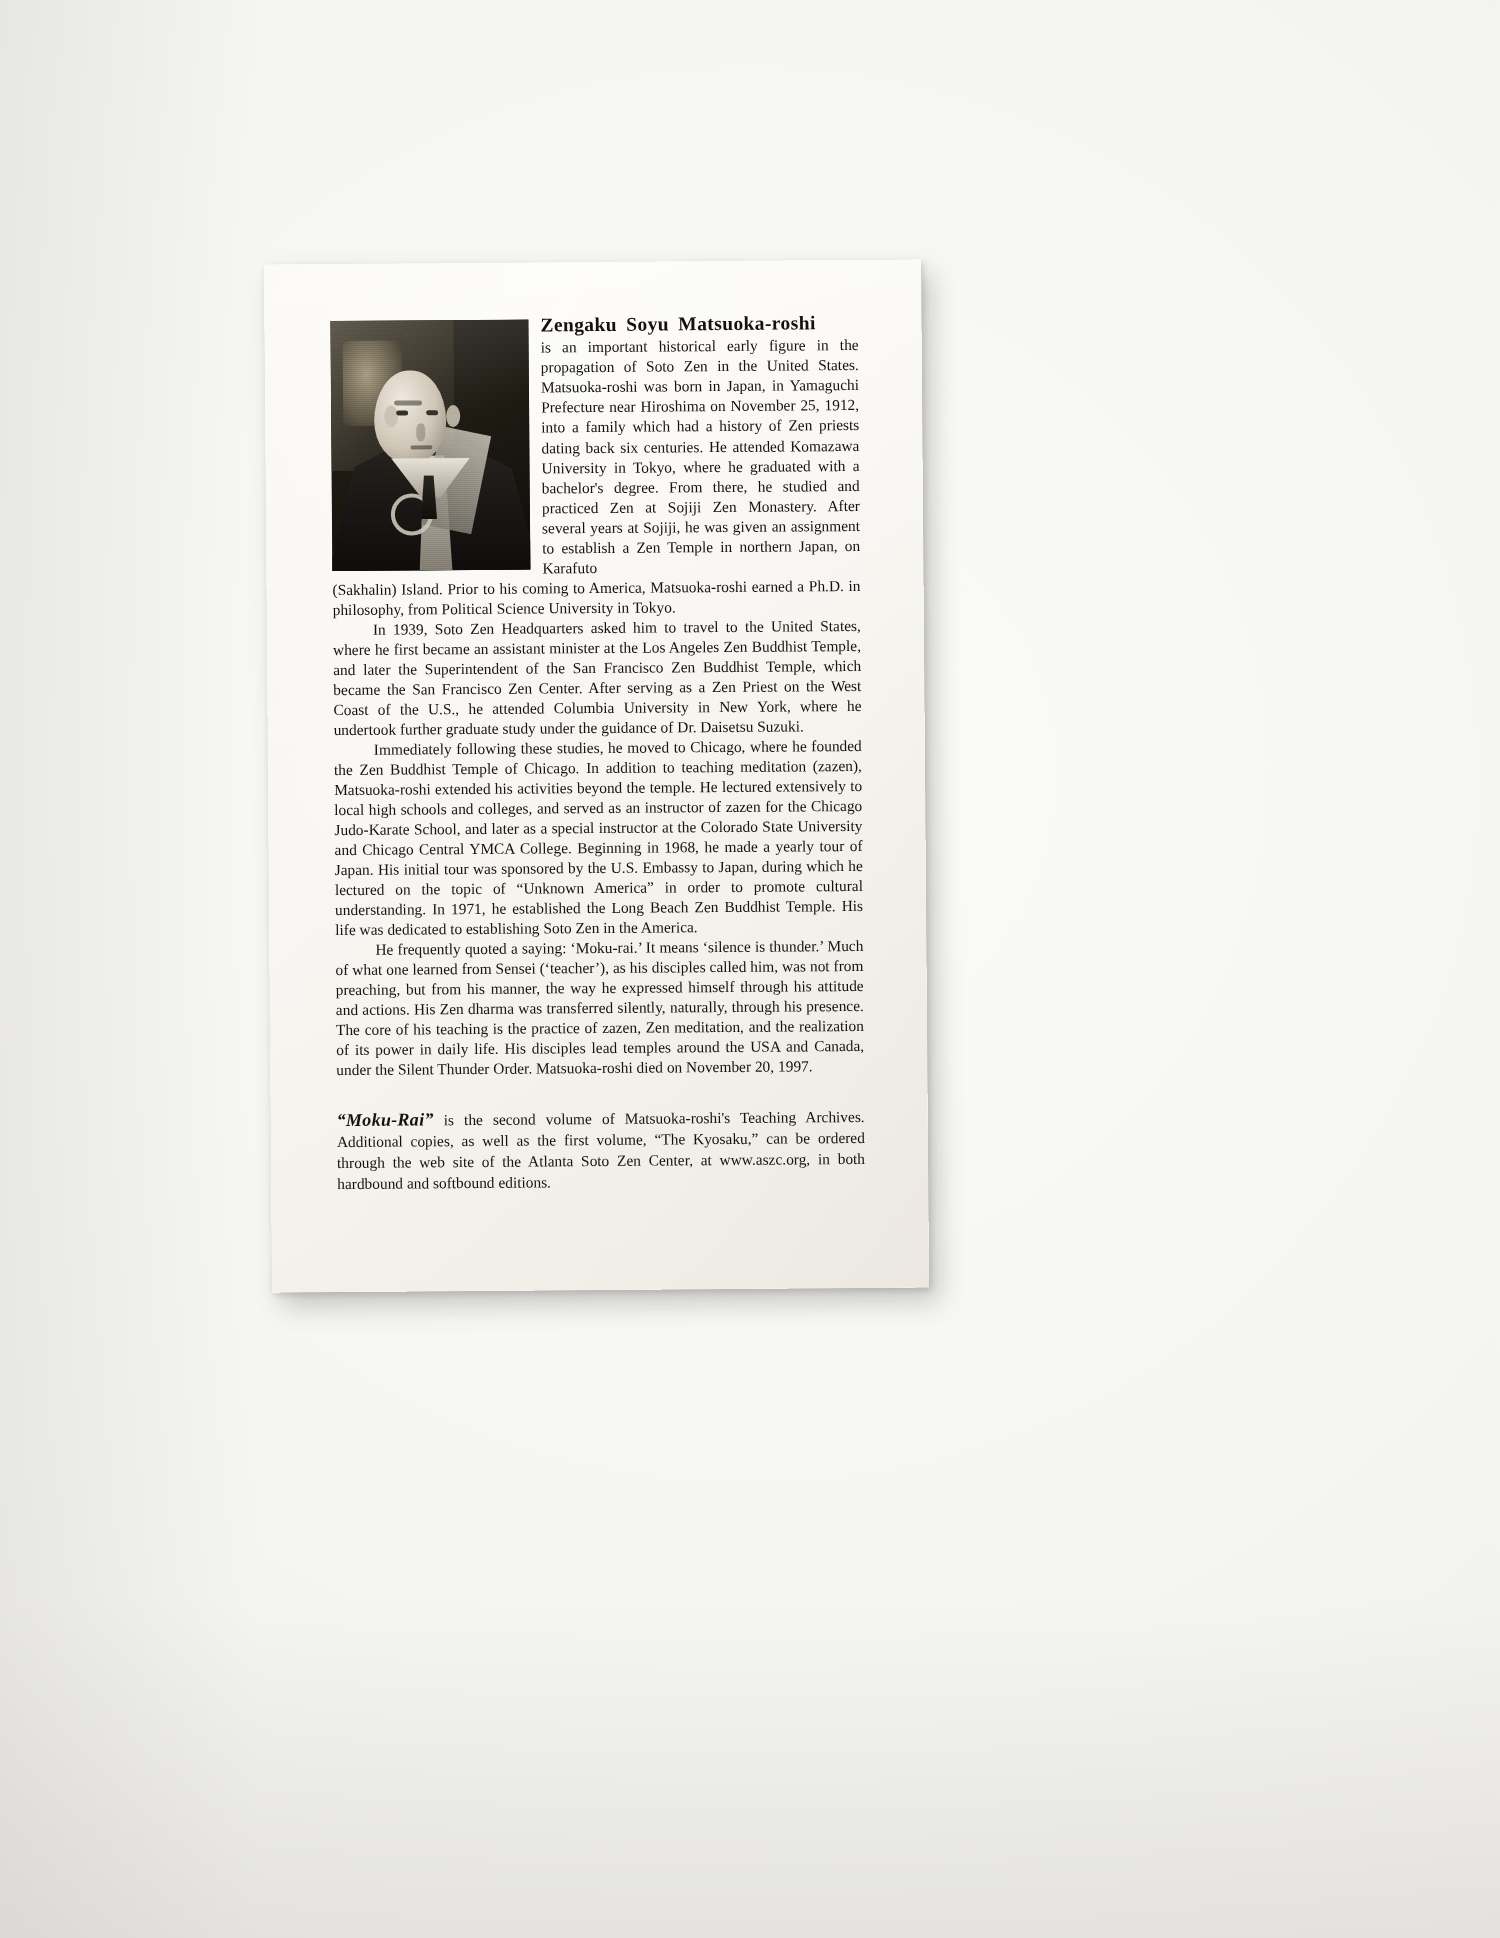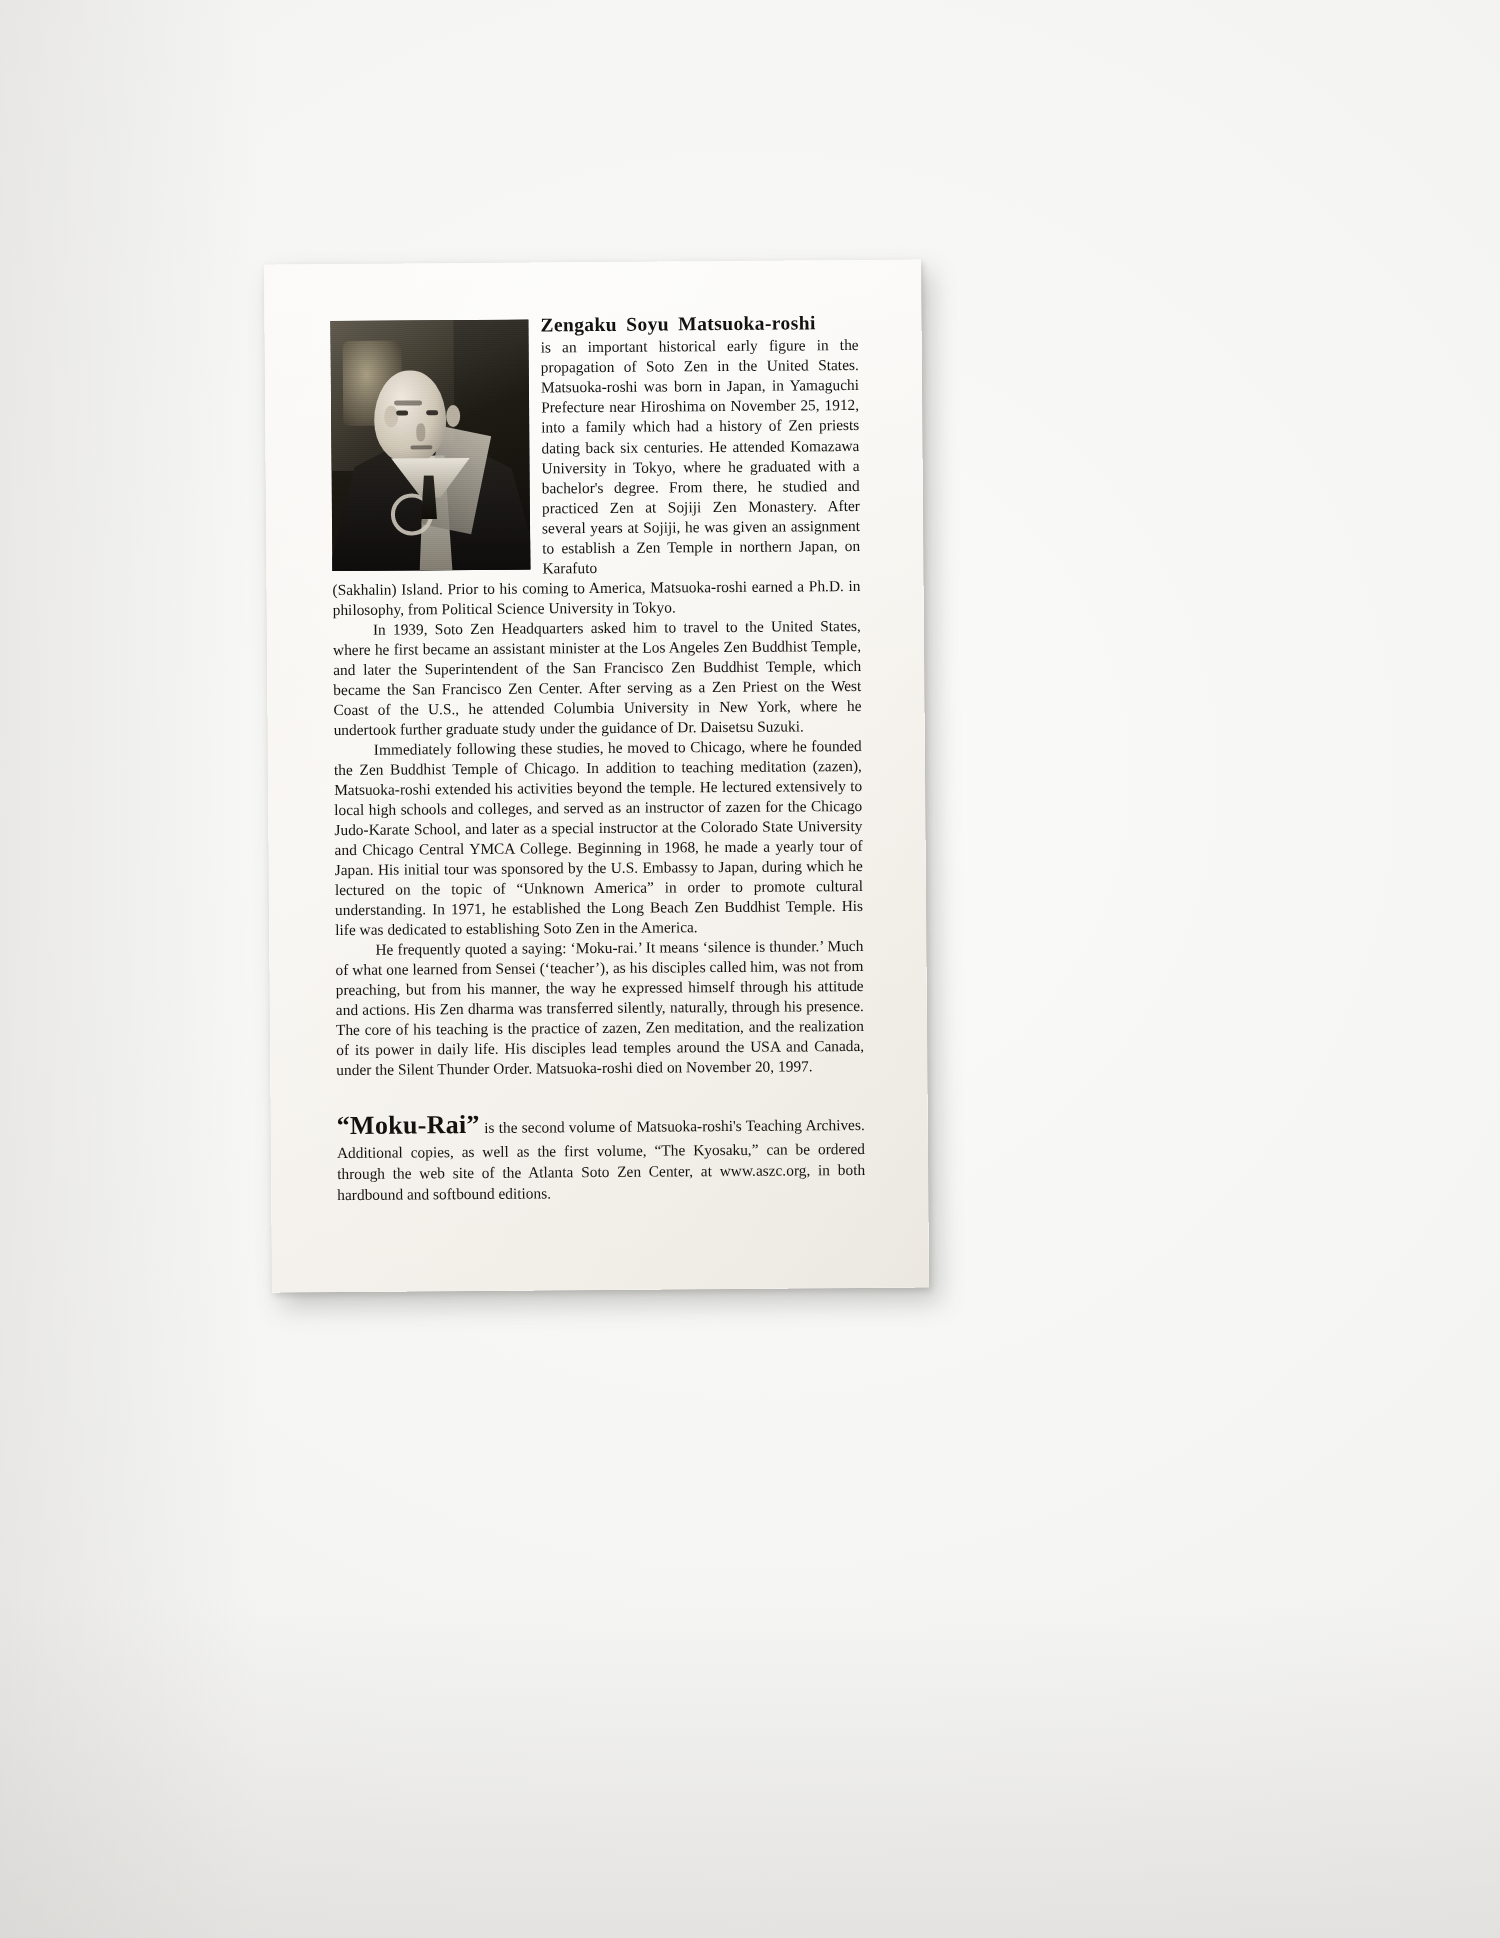--- a/index.html
+++ b/index.html
@@ -192,22 +192,23 @@
   .para-flow { margin: 0; text-align: justify; }
 
   #closing {
     margin-top: 28px;
     font-size: 15.4px;
     line-height: 1.35;
     text-align: justify;
   }
   .moku-title {
     font-weight: bold;
-    font-size: 26px;
+    font-size: 18px;
     letter-spacing: 0.3px;
+    font-style: italic;
   }
 
   .clearfix::after { content: ""; display: block; clear: both; }
 </style>
 </head>
 <body>
 
 <div id="backdrop">
   <div id="backdrop-shade-left"></div>
   <div id="backdrop-shade-bottom"></div>

